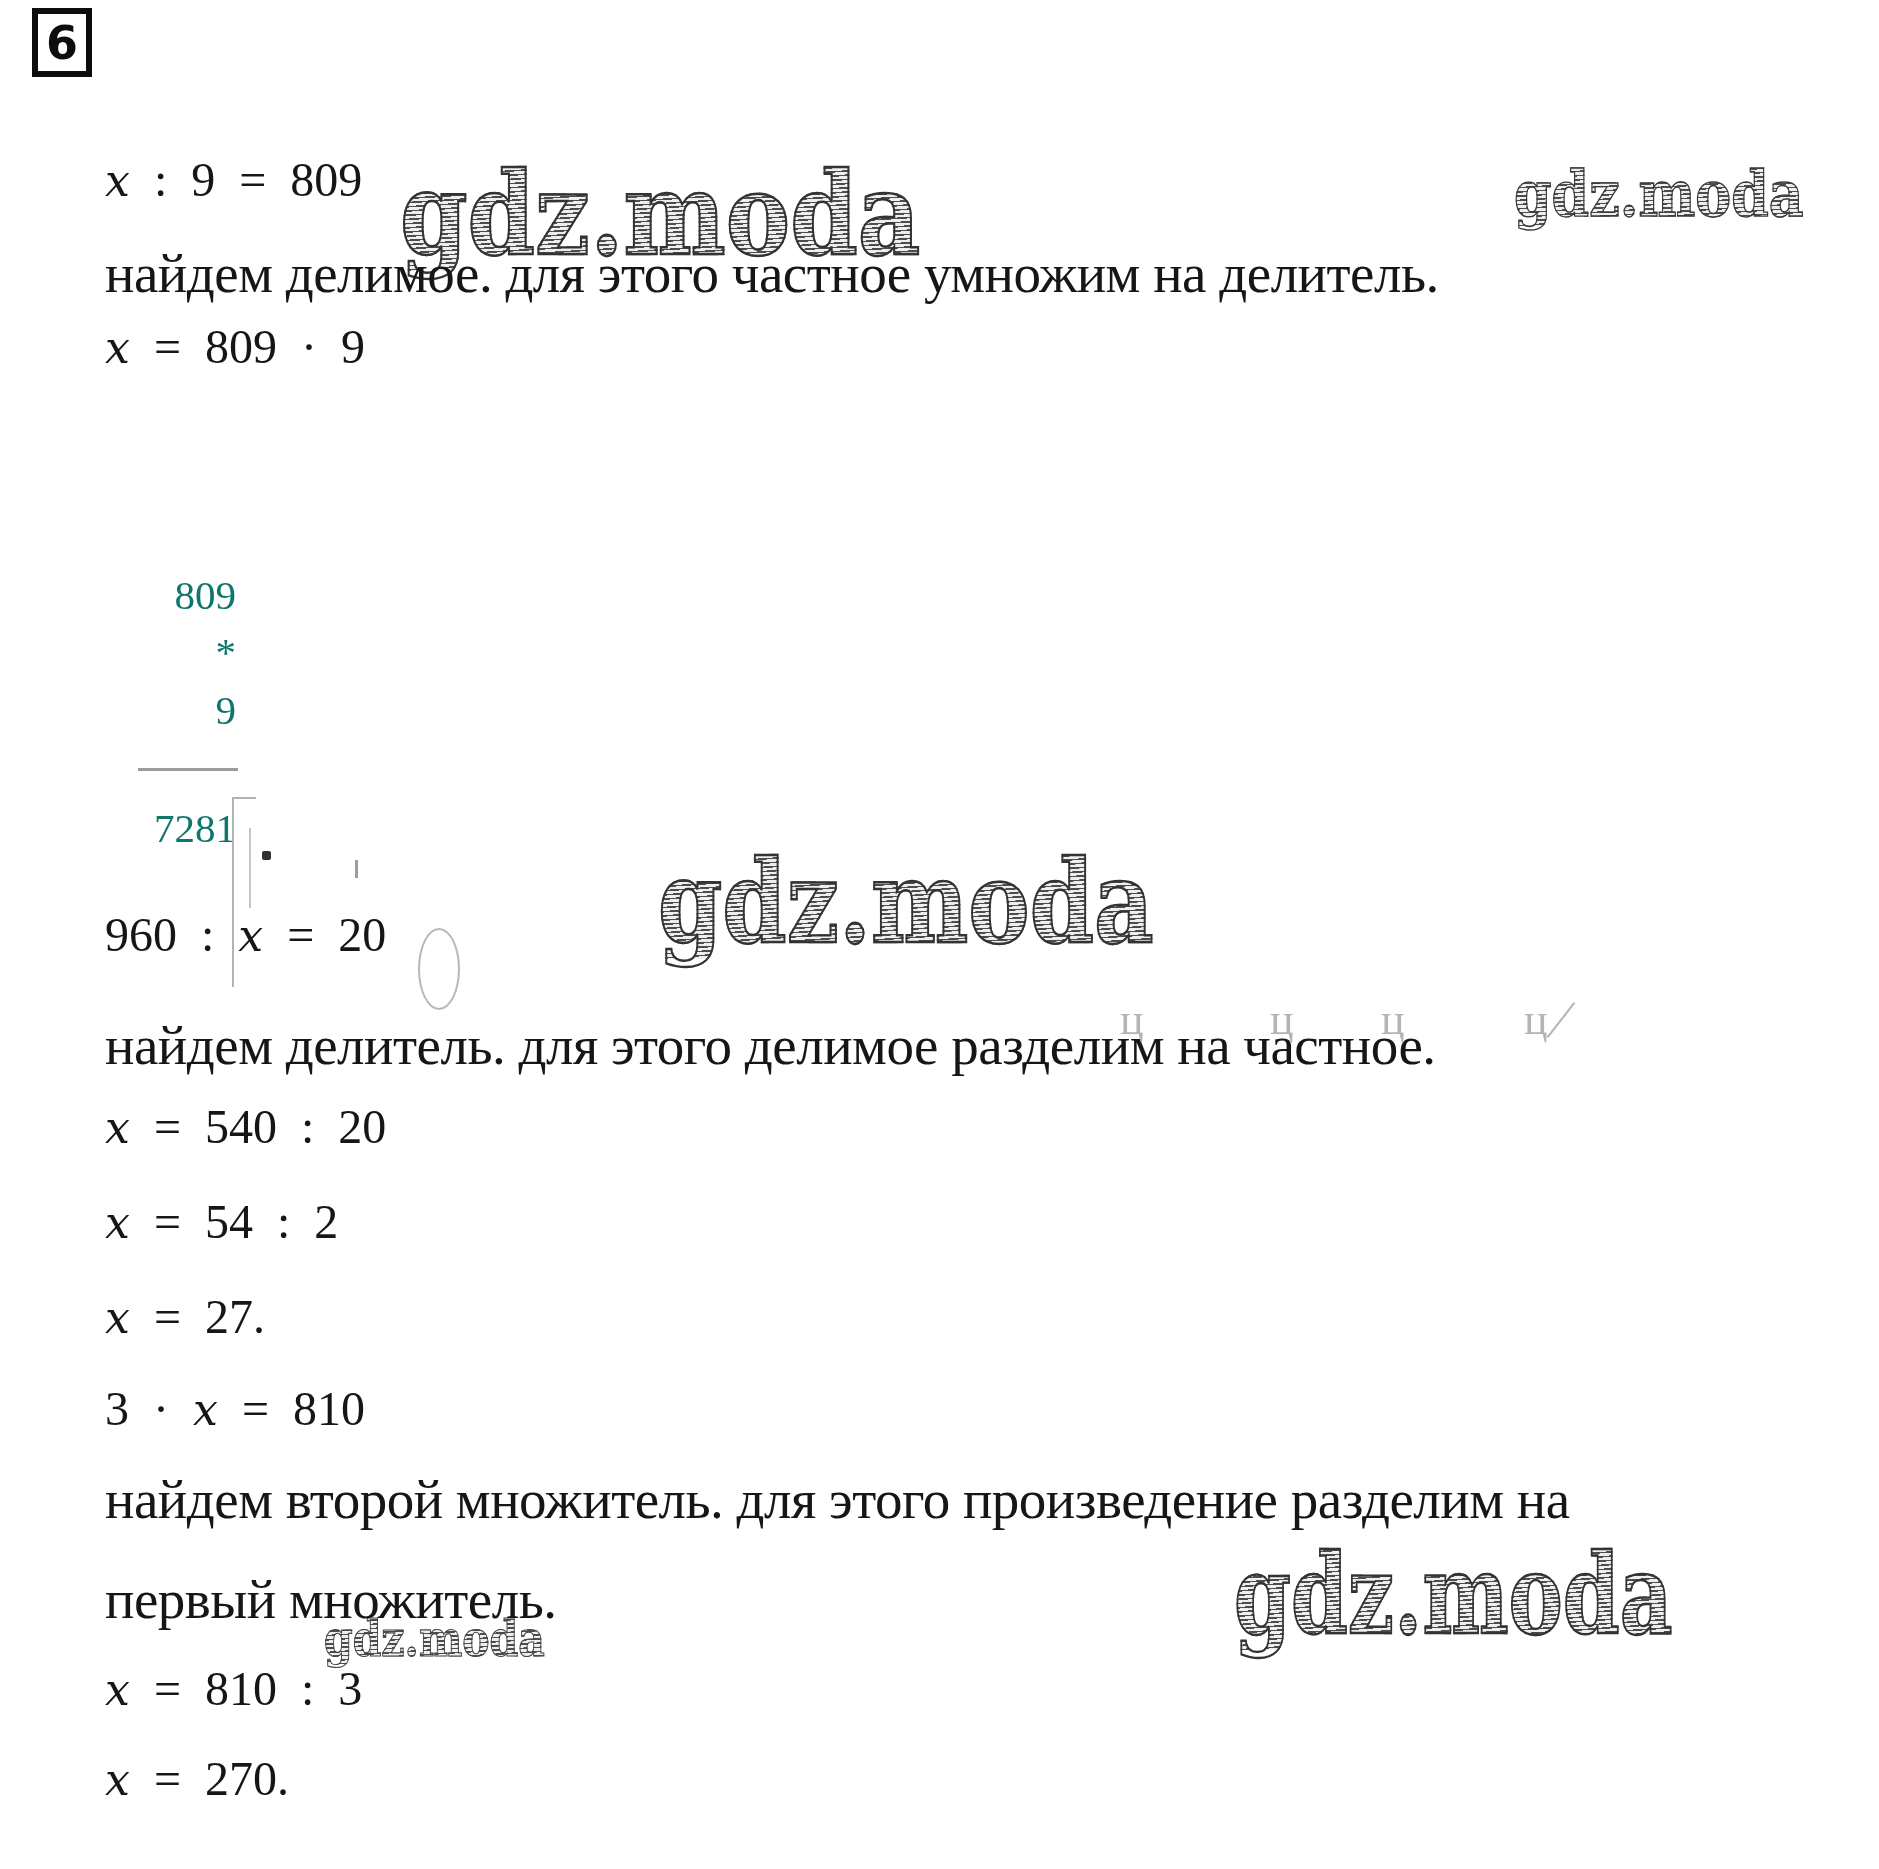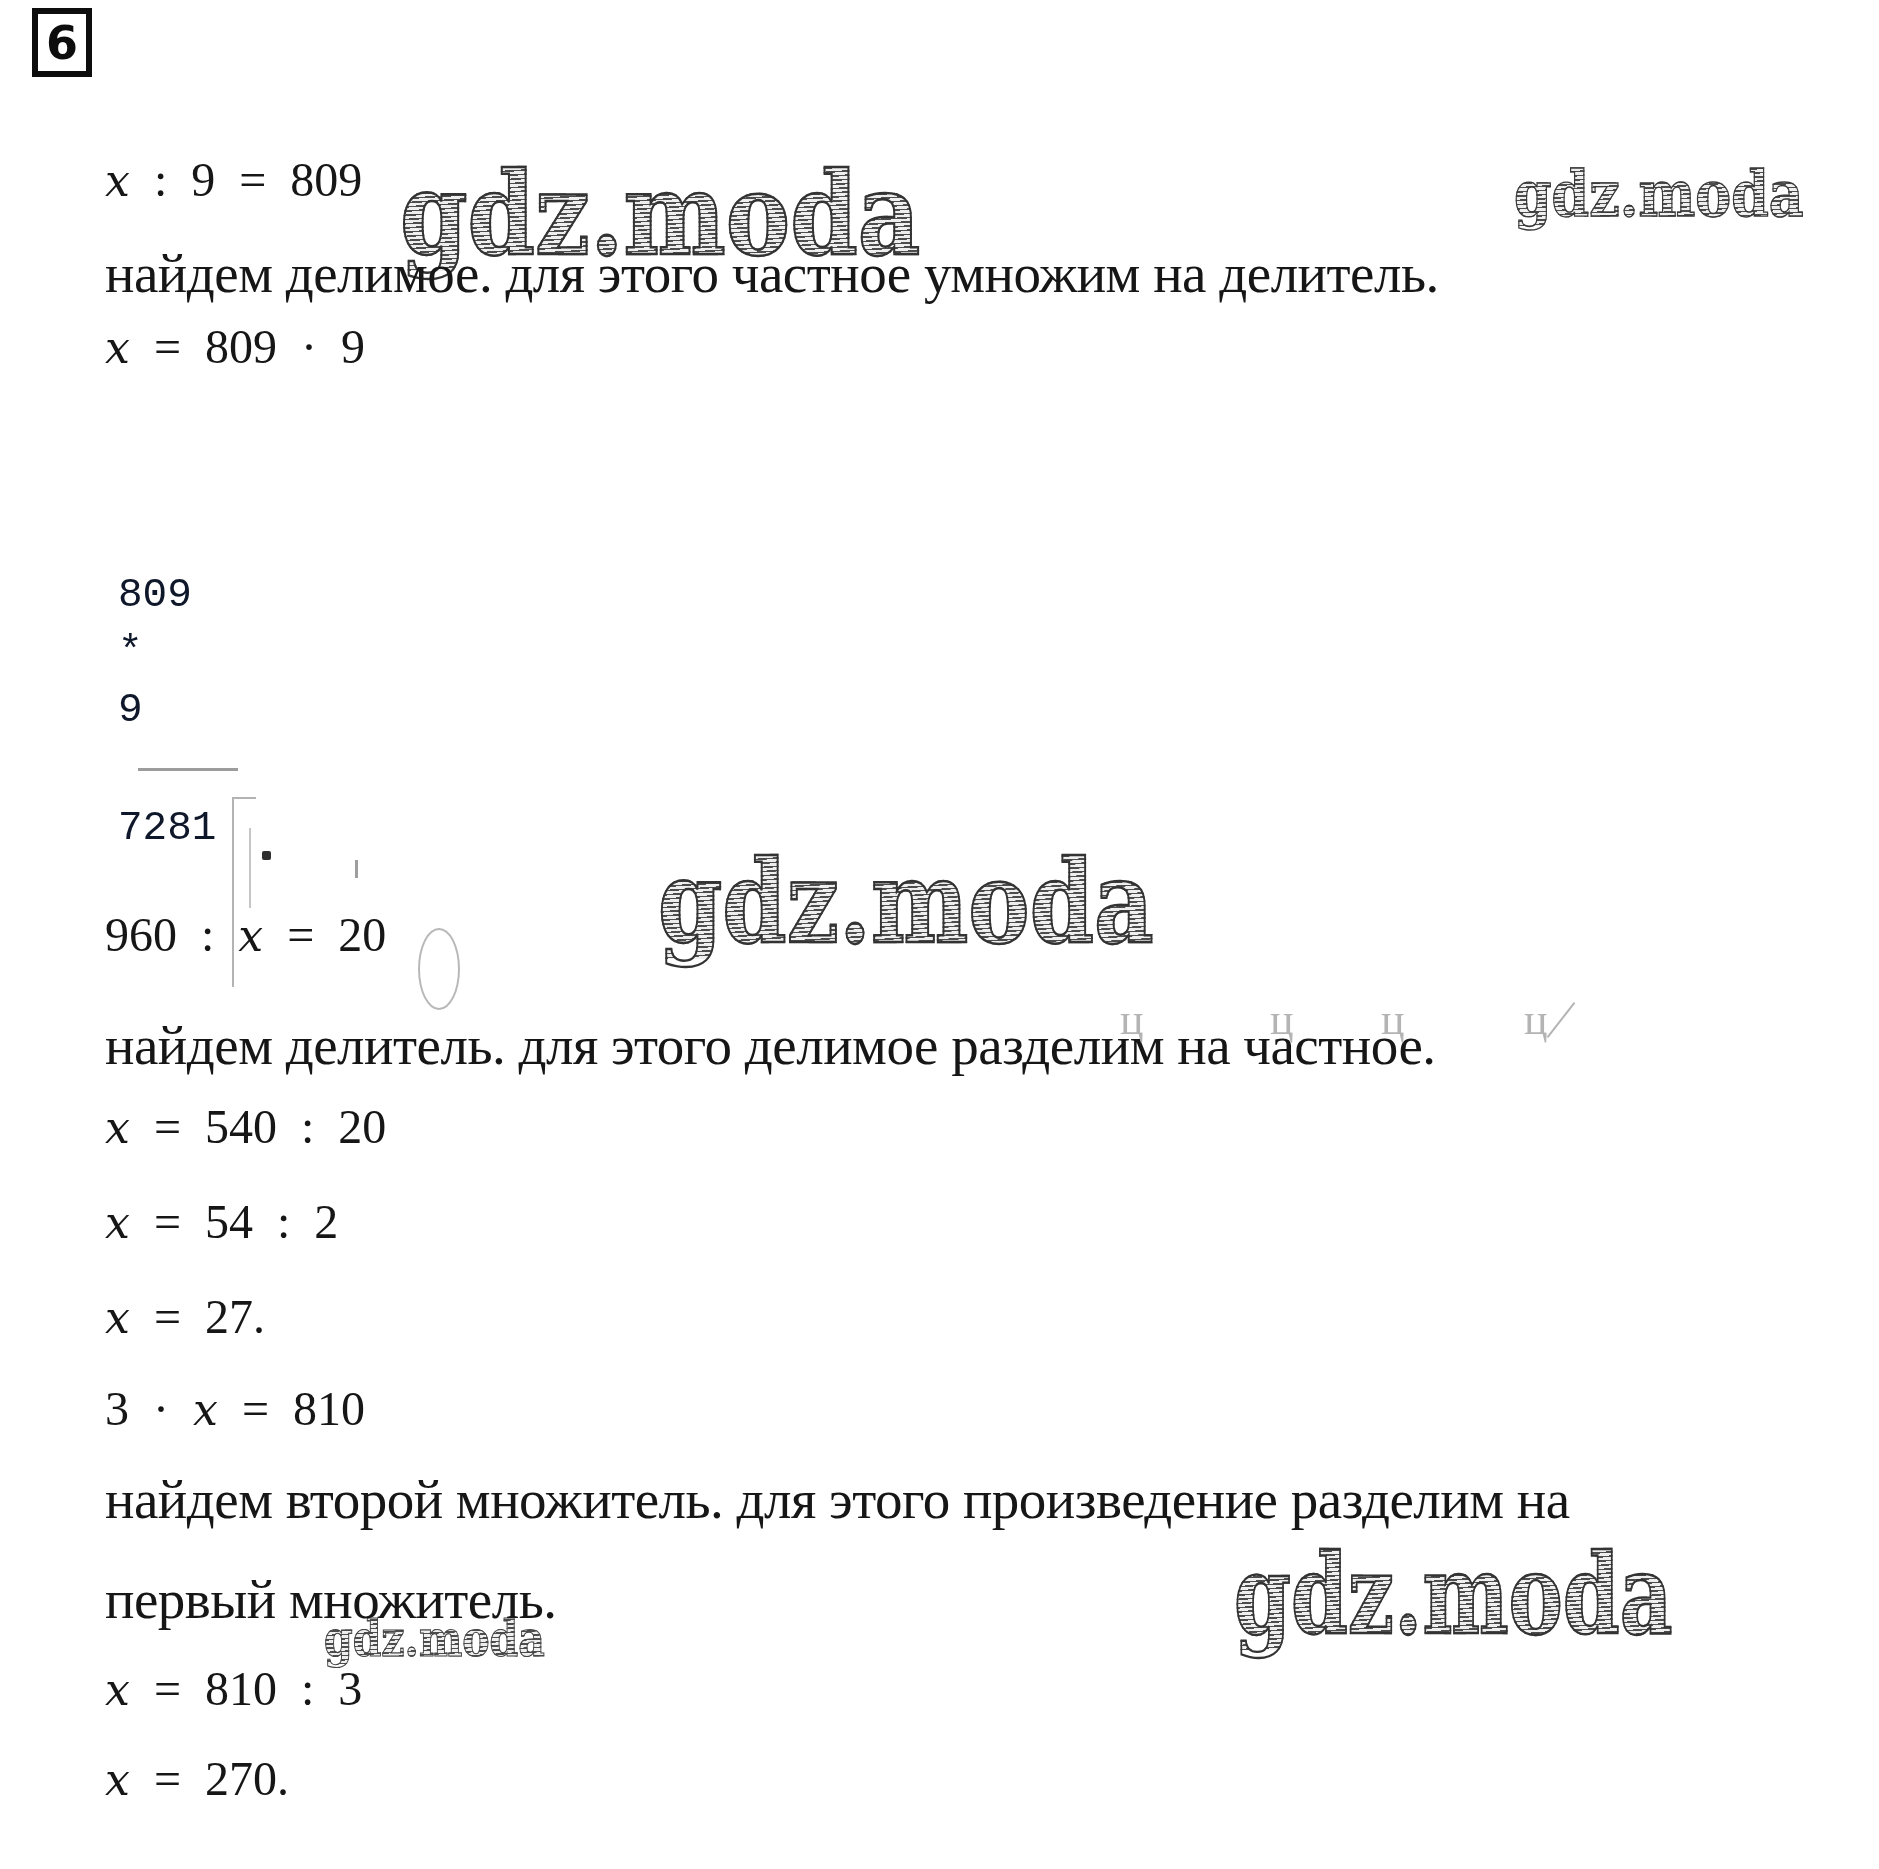--- a/index.html
+++ b/index.html
@@ -56,25 +56,25 @@
     color: #161616;
     white-space: nowrap;
     letter-spacing: -0.5px;
   }
 
   
   .mul {
     position: absolute;
     left: 118px;
     width: 118px;
-    text-align: left;
-    font-family: Liberation Mono, monospace;
+    text-align: right;
+    font-family: Liberation Serif, serif;
     font-size: 41px;
     line-height: 1;
-    color: #0f172a;
+    color: #0f766e;
     white-space: pre;
   }
   .mul-line {
     position: absolute;
     left: 138px; top: 768px;
     width: 100px; height: 3px;
     background: #9c9c9c;
   }
   .mul-period {
     position: absolute;

